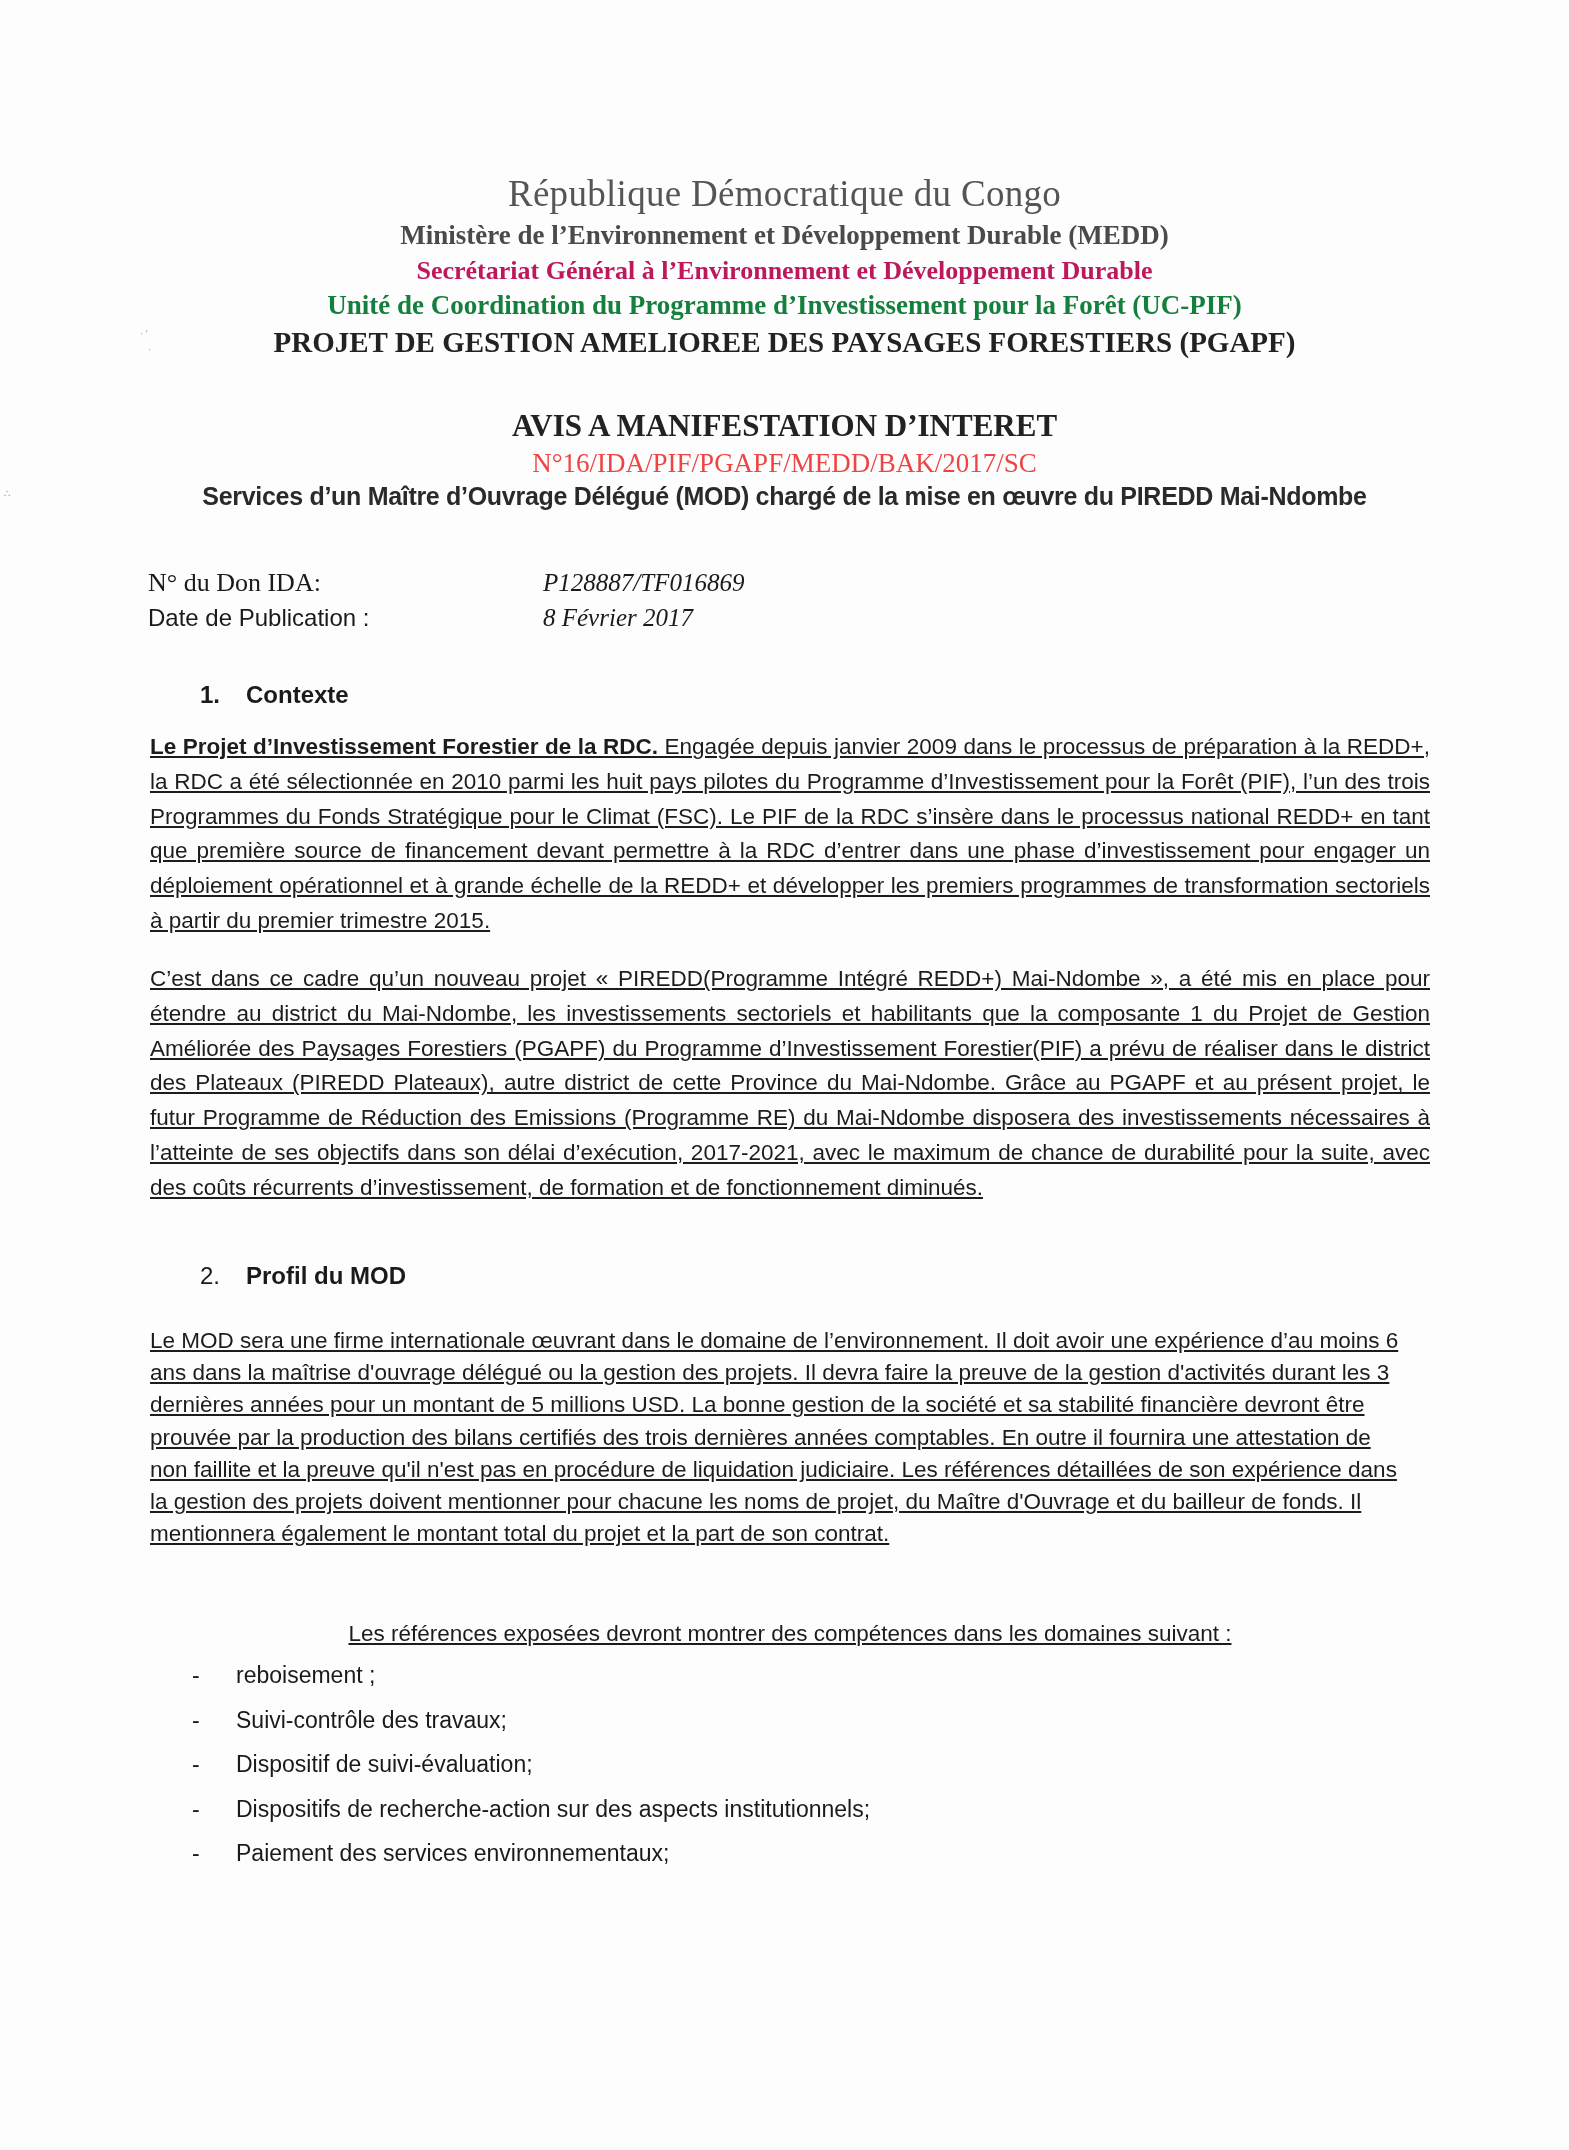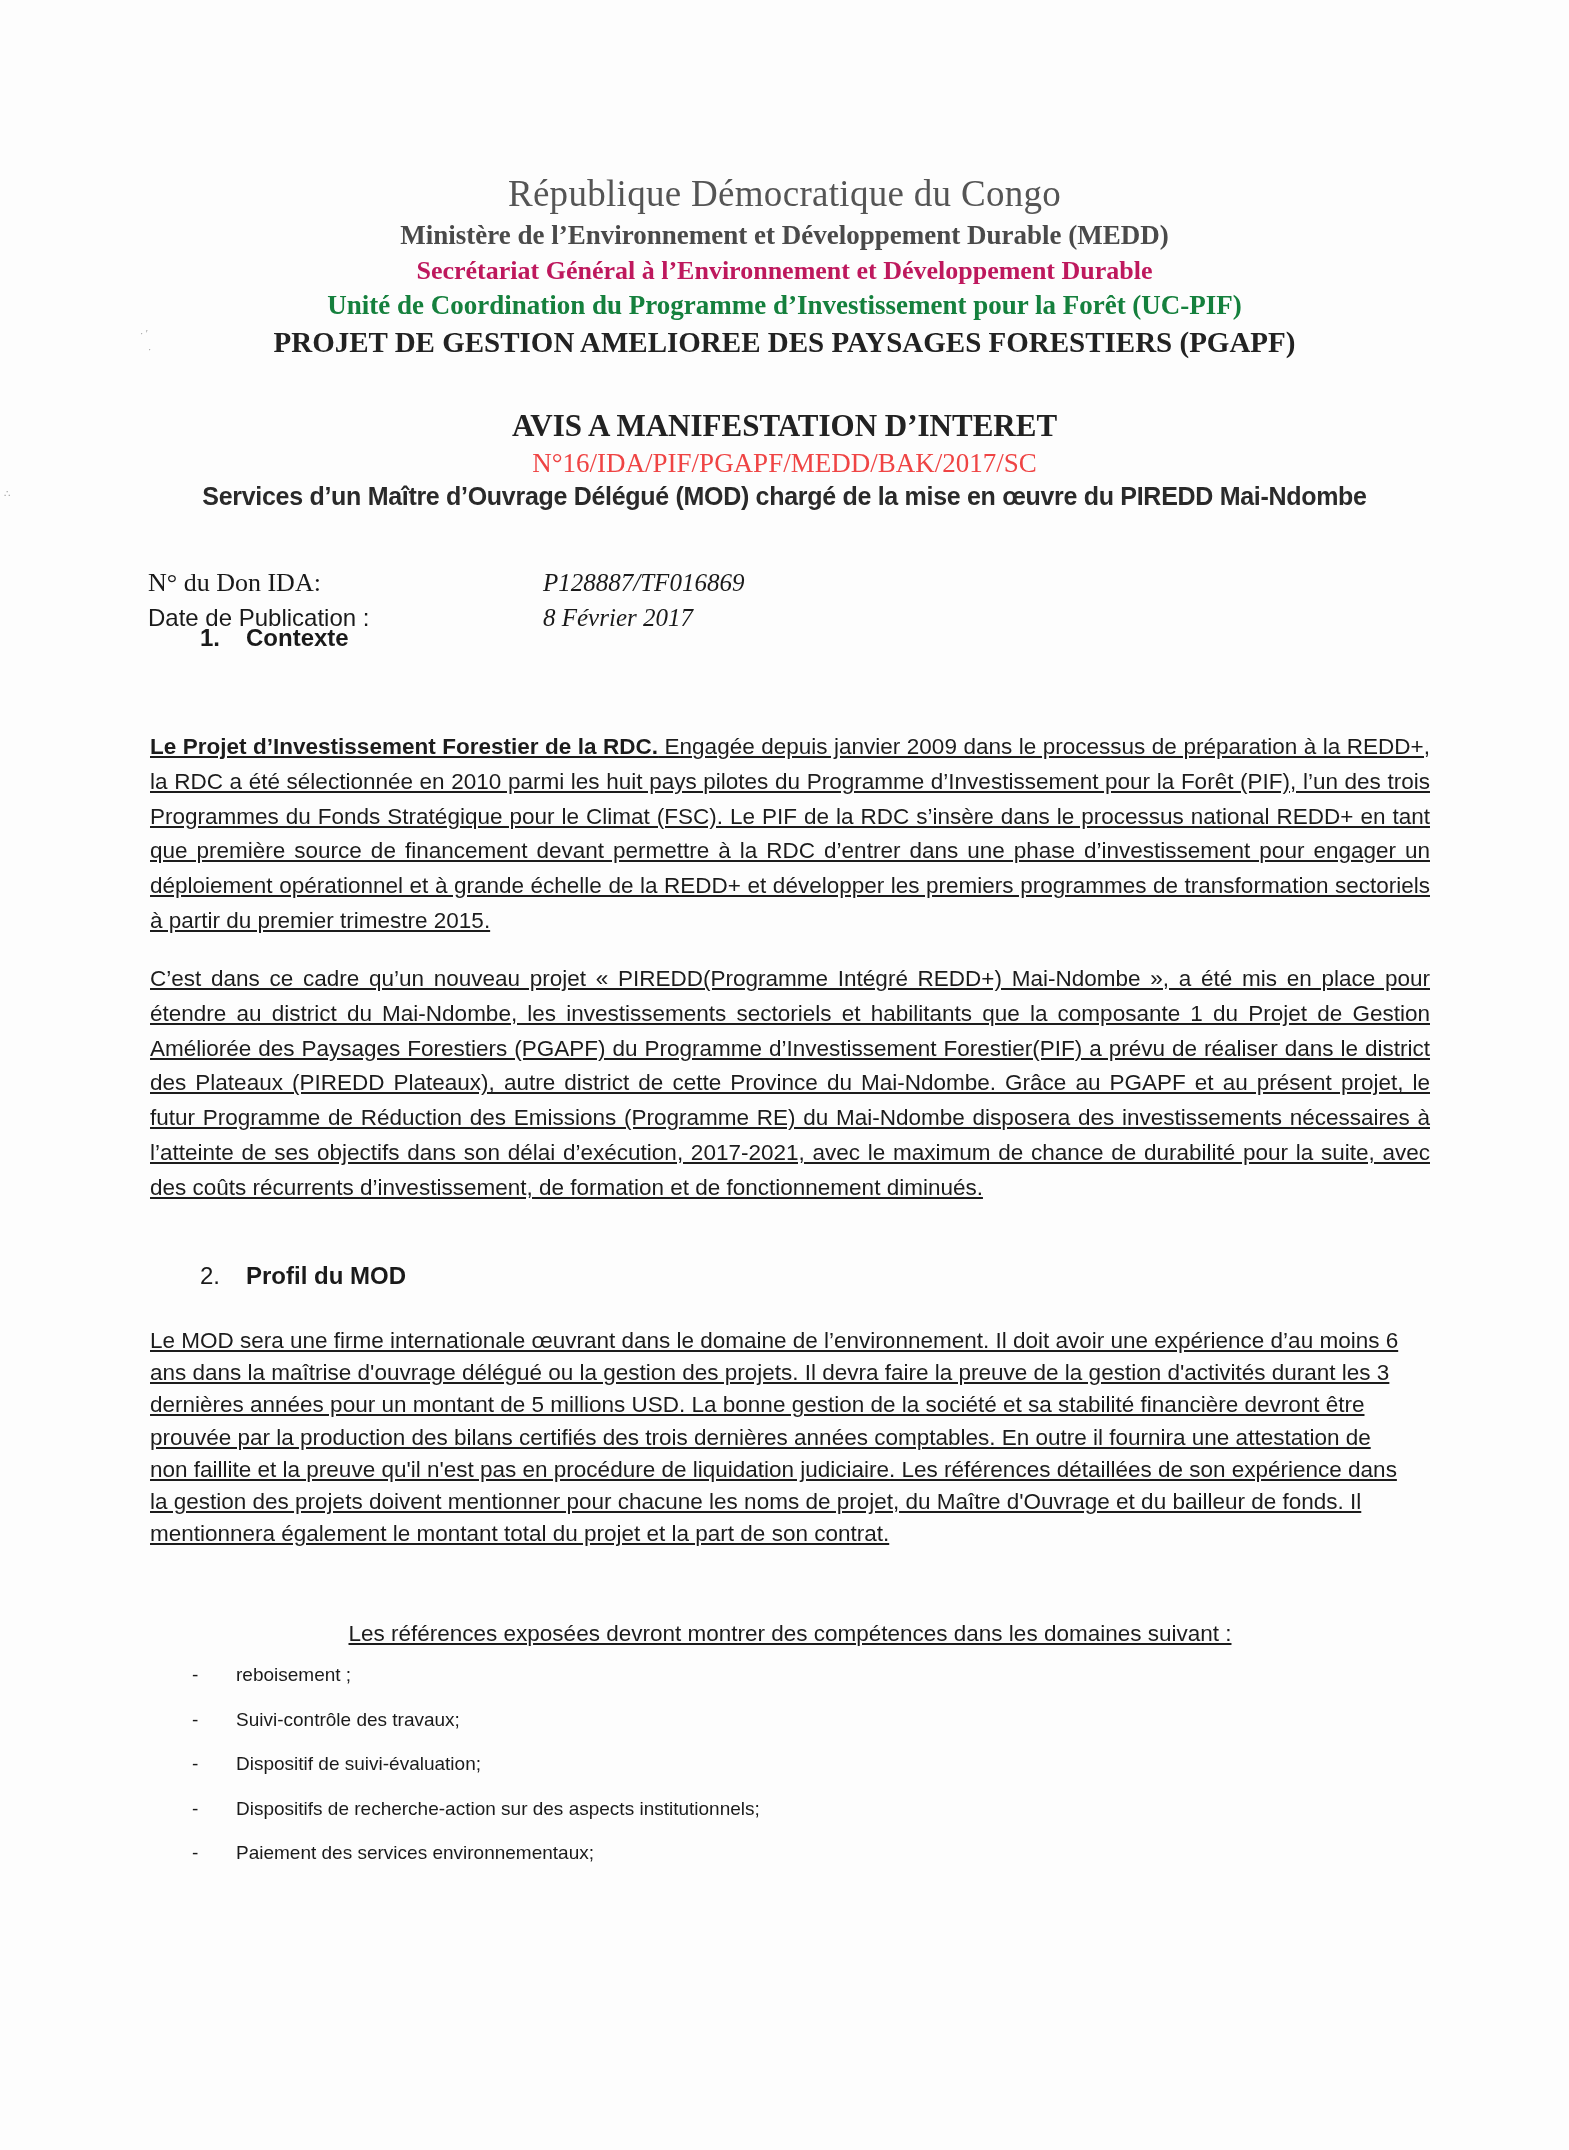--- a/index.html
+++ b/index.html
@@ -25,32 +25,32 @@
   .meta-row { position: absolute; left: 148px; font-size: 26px; white-space: nowrap; }
   .meta-label { display: inline-block; width: 395px; }
   .meta-value { font-family: "Liberation Serif", serif; font-style: italic; font-size: 25px; }
   .meta-row.r1 { top: 568px; }
   .meta-row.r1 .meta-label { font-family: "Liberation Serif", serif; }
   .meta-row.r2 { top: 603px; }
   .meta-row.r2 .meta-label { font-family: "Liberation Sans", sans-serif; font-size: 24px; }
 
   .section-title { position: absolute; left: 200px; font-size: 24px; font-weight: bold; white-space: nowrap; }
   .section-title .num { display: inline-block; width: 46px; }
-  .st1 { top: 624px; }
+  .st1 { top: 681px; }
   .st2 { top: 1262px; }
   .st2 .num { font-weight: normal; }
 
   .para { position: absolute; left: 150px; width: 1280px; font-size: 22.5px; line-height: 34.8px; text-align: justify; color: #1c1c1c; text-decoration: underline; }
   .para strong { font-weight: bold; }
   .p1 { top: 730px; }
   .p2 { top: 962px; }
   .p3 { top: 1325px; text-align: left; line-height: 32.2px; width: 1260px; }
   .p4 { top: 1617px; text-align: center; }
 
-  .list { position: absolute; left: 150px; top: 1658px; margin: 0; padding: 0; list-style: none; font-size: 19px; }
+  .list { position: absolute; left: 150px; top: 1658px; margin: 0; padding: 0; list-style: none; font-size: 23px; }
   .list li { height: 44.5px; line-height: 34px; white-space: nowrap; }
   .list .dash { display: inline-block; width: 44px; padding-left: 42px; }
   .specks { position: absolute; color: #999; font-size: 10px; }
 </style>
 </head>
 <body>
 
 <div class="page">
 
   <span class="specks" style="left:140px;top:328px;">· ′</span>

